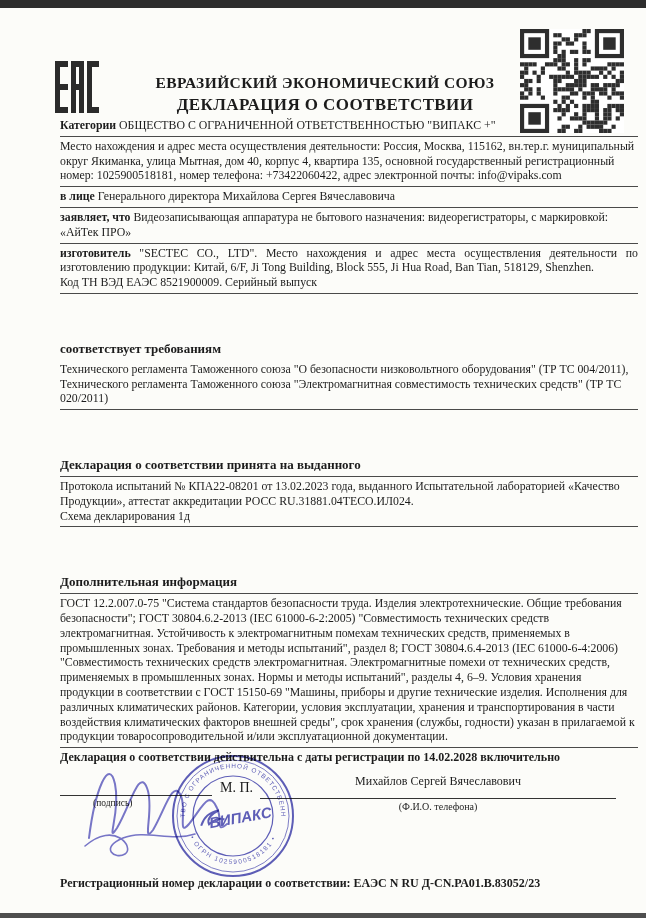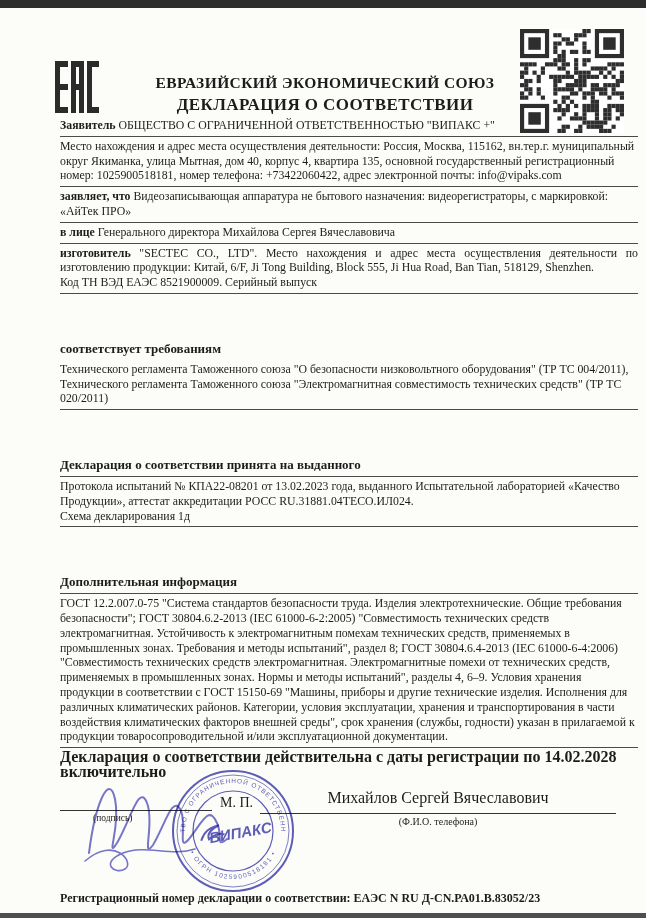--- a/index.html
+++ b/index.html
@@ -21,28 +21,28 @@
 
   .doc{position:absolute;left:60px;top:116px;width:578px;}
   .sec{
     font-size:11.8px;line-height:14.8px;
     padding:2px 0 3px;border-bottom:1px solid #4a4a4a;
   }
   .sec.noline{border-bottom:none;}
   .sec b{font-weight:bold;}
   .sec.h{font-weight:bold;font-size:13px;margin-top:46px;}
   .just{text-align:justify;}
-  .validity{font-weight:bold;font-size:16px;}
+  .validity{font-weight:bold;font-size:12px;}
 
   .sig-area{position:relative;height:76px;margin-top:4px;}
   .hr-left{position:absolute;left:0;top:23px;width:152px;border-top:1px solid #333;}
   .hr-right{position:absolute;left:200px;top:26px;width:356px;border-top:1px solid #333;}
   .cap-sign{position:absolute;left:33px;top:26px;font-size:9.5px;}
   .mp{position:absolute;left:160px;top:8px;font-size:14px;}
-  .fio{position:absolute;left:200px;top:2px;width:356px;text-align:center;font-size:16px;}
+  .fio{position:absolute;left:200px;top:2px;width:356px;text-align:center;font-size:12px;}
   .cap-fio{position:absolute;left:200px;top:29px;width:356px;text-align:center;font-size:10px;}
 
   .stamp{position:absolute;left:88px;top:-26px;mix-blend-mode:multiply;opacity:.88;}
   .signature{position:absolute;left:15px;top:-22px;mix-blend-mode:multiply;opacity:.82;}
 
   .footer-line{font-size:12px;font-weight:bold;margin-top:26px;line-height:18px;}
 </style>
 </head>
 <body>
 
@@ -293,36 +293,36 @@
       <rect x="14" y="24" width="1" height="1"></rect>
       <rect x="19" y="24" width="1" height="1"></rect>
       <rect x="20" y="24" width="1" height="1"></rect>
       <rect x="21" y="24" width="1" height="1"></rect>
     </g>
 </svg>
 
 <div class="doc">
 
   <div class="sec">
-    <b>Заявитель</b>
+    <b>Категории</b>
     <span>ОБЩЕСТВО С ОГРАНИЧЕННОЙ ОТВЕТСТВЕННОСТЬЮ "ВИПАКС +"</span>
   </div>
 
   <div class="sec">
     <span>Место нахождения и адрес места осуществления деятельности: Россия, Москва, 115162, вн.тер.г. муниципальный округ Якиманка, улица Мытная, дом 40, корпус 4, квартира 135, основной государственный регистрационный номер: 1025900518181, номер телефона: +73422060422, адрес электронной почты: info@vipaks.com</span>
+  </div>
+
+  <div class="sec">
+    <b>в лице</b>
+    <span>Генерального директора Михайлова Сергея Вячеславовича</span>
   </div>
 
   <div class="sec">
     <b>заявляет, что</b>
     <span>Видеозаписывающая аппаратура не бытового назначения: видеорегистраторы, с маркировкой: «АйТек ПРО»</span>
-  </div>
-
-  <div class="sec">
-    <b>в лице</b>
-    <span>Генерального директора Михайлова Сергея Вячеславовича</span>
   </div>
 
   <div class="sec">
     <div class="just"><b>изготовитель</b> <span>"SECTEC CO., LTD". Место нахождения и адрес места осуществления деятельности по изготовлению продукции: Китай, 6/F, Ji Tong Building, Block 555, Ji Hua Road, Ban Tian, 518129, Shenzhen.</span></div>
     <div>Код ТН ВЭД ЕАЭС 8521900009. Серийный выпуск</div>
   </div>
 
   <div class="sec h noline">соответствует требованиям</div>
 
   <div class="sec">

